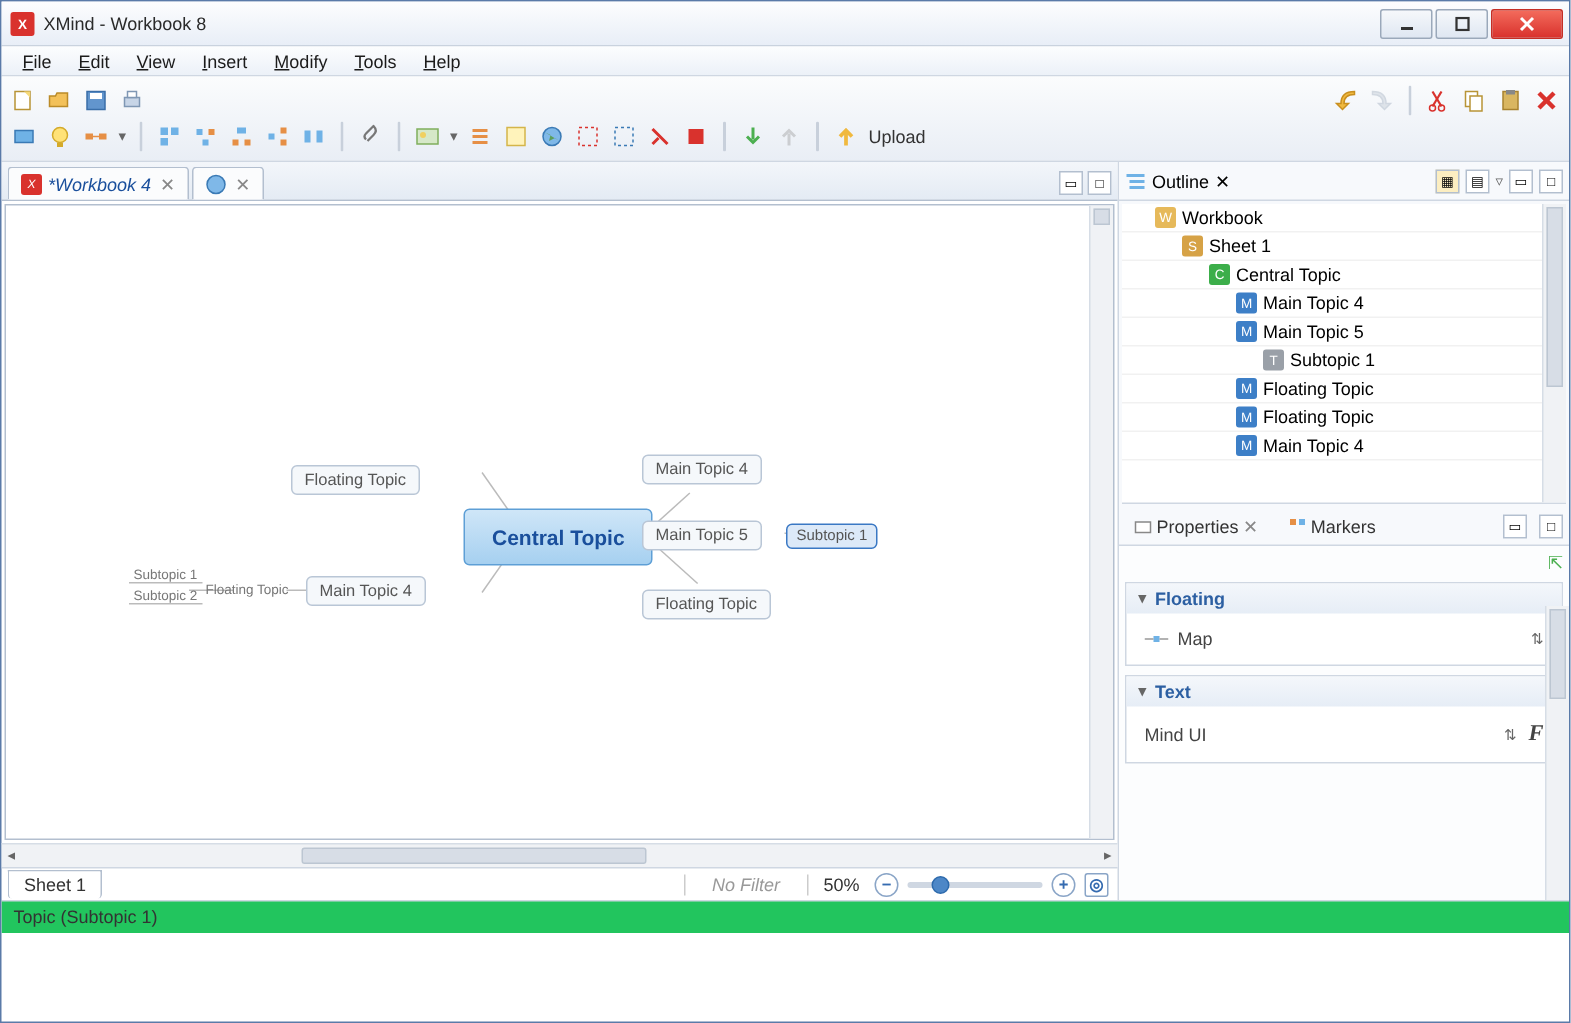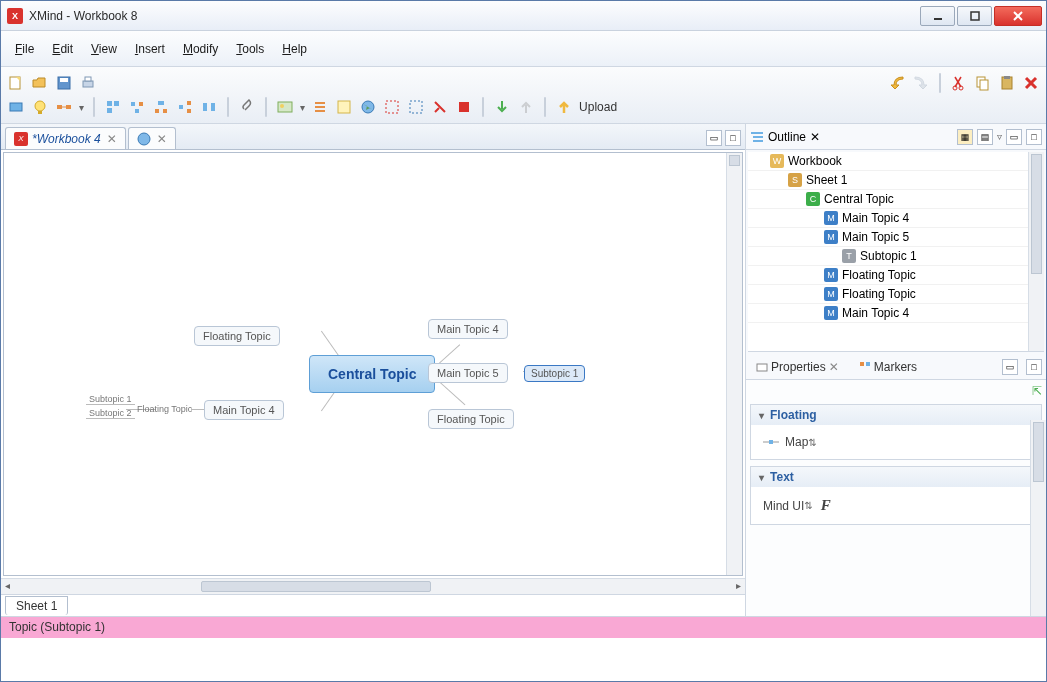--- a/index.html
+++ b/index.html
@@ -3,21 +3,21 @@
 <meta charset="utf-8">
 <style>
 *{box-sizing:border-box;margin:0;padding:0;font-family:"Segoe UI",Tahoma,sans-serif;font-size:12px;}
 body{background:#fff;width:1047px;height:682px;border:1px solid #5a7aa8;overflow:hidden;}
 .titlebar{height:30px;background:linear-gradient(#fdfdfe,#e8eef7);display:flex;align-items:center;padding:0 4px 0 6px;border-bottom:1px solid #c9d2de;}
 .titlebar .app-icon{width:16px;height:16px;background:#d9322d;display:flex;align-items:center;justify-content:center;color:#fff;font-size:9px;border-radius:2px;font-weight:bold;}
 .titlebar .title{margin-left:6px;color:#2a2a2a;}
 .winbtns{margin-left:auto;display:flex;gap:2px;}
 .winbtn{width:35px;height:20px;border:1px solid #9aa8ba;background:linear-gradient(#f6f8fb,#dfe7f2);display:flex;align-items:center;justify-content:center;border-radius:2px;}
 .winbtn.close{background:linear-gradient(#f36b5c,#d9322d);color:#fff;width:48px;border-color:#c52e25;}
-.menubar{height:36px;background:linear-gradient(#fcfdfe,#ecf1f8);display:flex;align-items:center;padding:0 6px;gap:2px;border-bottom:1px solid #cfd7e2;}
+.menubar{height:20px;background:linear-gradient(#fcfdfe,#ecf1f8);display:flex;align-items:center;padding:0 6px;gap:2px;border-bottom:1px solid #cfd7e2;}
 .menubar .mi{padding:2px 8px;color:#1b1b1b;}
 .menubar .mi u{text-decoration:underline;}
 .toolbar{background:linear-gradient(#fbfcfd,#e9eef5);border-bottom:1px solid #cfd7e2;padding:4px 6px;}
 .tbrow{display:flex;align-items:center;gap:6px;height:24px;}
 .tb{width:18px;height:18px;display:flex;align-items:center;justify-content:center;border:1px solid transparent;border-radius:2px;}
 .tb.sep{width:1px;height:20px;background:#c8d0db;margin:0 3px;}
 .content{display:flex;height:492px;}
 .left{flex:1;display:flex;flex-direction:column;border-right:1px solid #cfd7e2;}
 .tabbar{height:26px;background:linear-gradient(#f3f6fa,#e4ebf4);display:flex;align-items:flex-end;padding:0 4px;border-bottom:1px solid #b3bfcf;}
 .tab{height:22px;padding:0 8px;display:flex;align-items:center;gap:4px;border:1px solid #b3bfcf;border-bottom:none;background:#fbfcfd;border-radius:3px 3px 0 0;margin-right:2px;color:#1a4f9c;font-style:italic;}
@@ -57,22 +57,22 @@
 .badge.c{background:#3cae4a;}
 .badge.m{background:#3d7fc7;}
 .badge.t{background:#9aa0a8;}
 .badge.w{background:#e6b95a;}
 .badge.s{background:#d6a246;}
 .pp-tabs{height:26px;display:flex;align-items:center;padding:0 4px;gap:8px;border-bottom:1px solid #cfd7e2;}
 .proparea{flex:1;padding:4px;background:#fcfdfe;position:relative;}
 .prophdr{color:#555;padding:3px 2px;margin-top:8px;}
 .group{border:1px solid #cfd7e2;background:#fff;margin-top:6px;}
 .ghdr{background:linear-gradient(#f4f7fb,#e6edf6);padding:3px 8px;color:#2c5fa2;font-weight:bold;display:flex;align-items:center;gap:6px;}
-.gbody{padding:10px 12px;display:flex;align-items:center;color:#444;}
-.status{height:22px;border-top:1px solid #cfd7e2;padding:3px 8px;color:#333;background:#f9a8d4;}
+.gbody{padding:10px 12px;display:flex;align-items:center;justify-content:space-between;color:#444;}
+.status{height:22px;border-top:1px solid #cfd7e2;padding:3px 8px;color:#333;background:#22c55e;}
 .arrow{font-size:10px;color:#666;}
 svg{display:block;}
 </style>
 </head>
 <body>
 
 <div class="titlebar">
   <div class="app-icon">X</div>
   <div class="title">XMind - Workbook 8</div>
   <div class="winbtns">
@@ -345,20 +345,32 @@
           <div style="position:absolute;top:2px;left:2px;right:2px;height:11px;background:#d7dde6;border:1px solid #bcc6d2"></div>
         </div>
     </div>
     <div class="hscroll">
         <span style="position:absolute;left:4px;top:1px" class="arrow">◂</span>
         <div class="thumb"></div>
         <span style="position:absolute;right:4px;top:1px" class="arrow">▸</span>
       </div>
     <div class="btabs">
       <div class="sheettab">Sheet 1</div>
+      <div class="filterarea">
+        <span class="nofilter">No Filter</span>
+        <span class="zoom">50%</span>
+        <div class="zctl">
+          <div class="zbtn">−</div>
+          <div class="slider">
+              <div class="kn"></div>
+            </div>
+          <div class="zbtn">+</div>
+          <div class="zbtn" style="border-radius:2px">◎</div>
+        </div>
+      </div>
     </div>
   </div>
 
   <div class="right">
     <div class="panel-tabs">
       <div style="width:14px;height:14px">
           <svg width="14" height="14">
             <rect x="1" y="2" width="12" height="2" fill="#6fb2e6"></rect>
             <rect x="3" y="6" width="10" height="2" fill="#6fb2e6"></rect>
             <rect x="3" y="10" width="10" height="2" fill="#6fb2e6"></rect>

